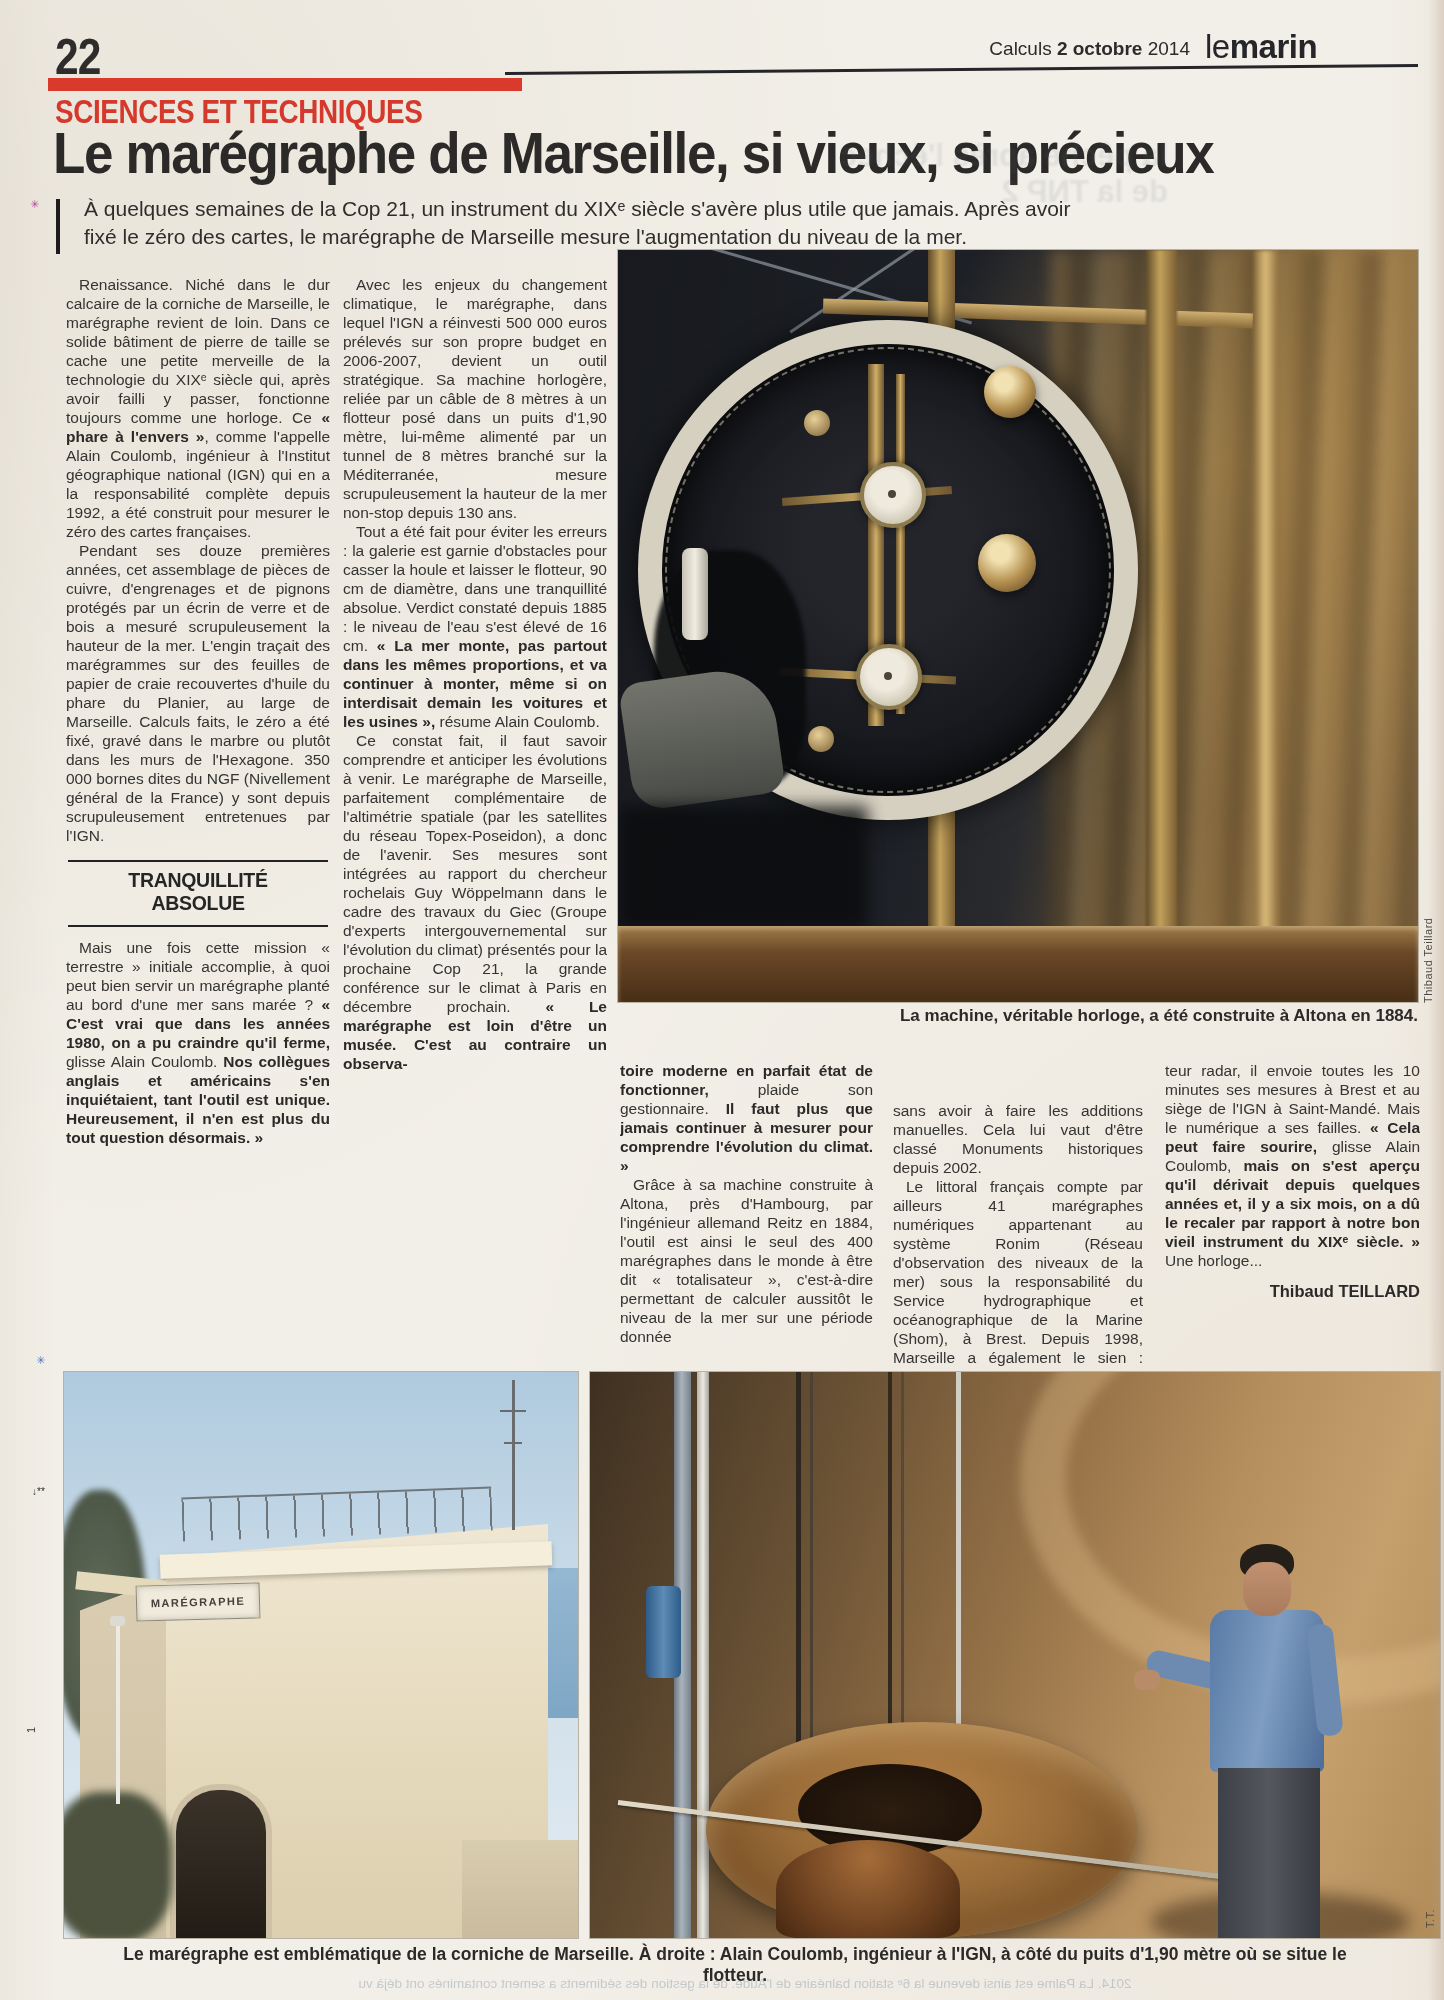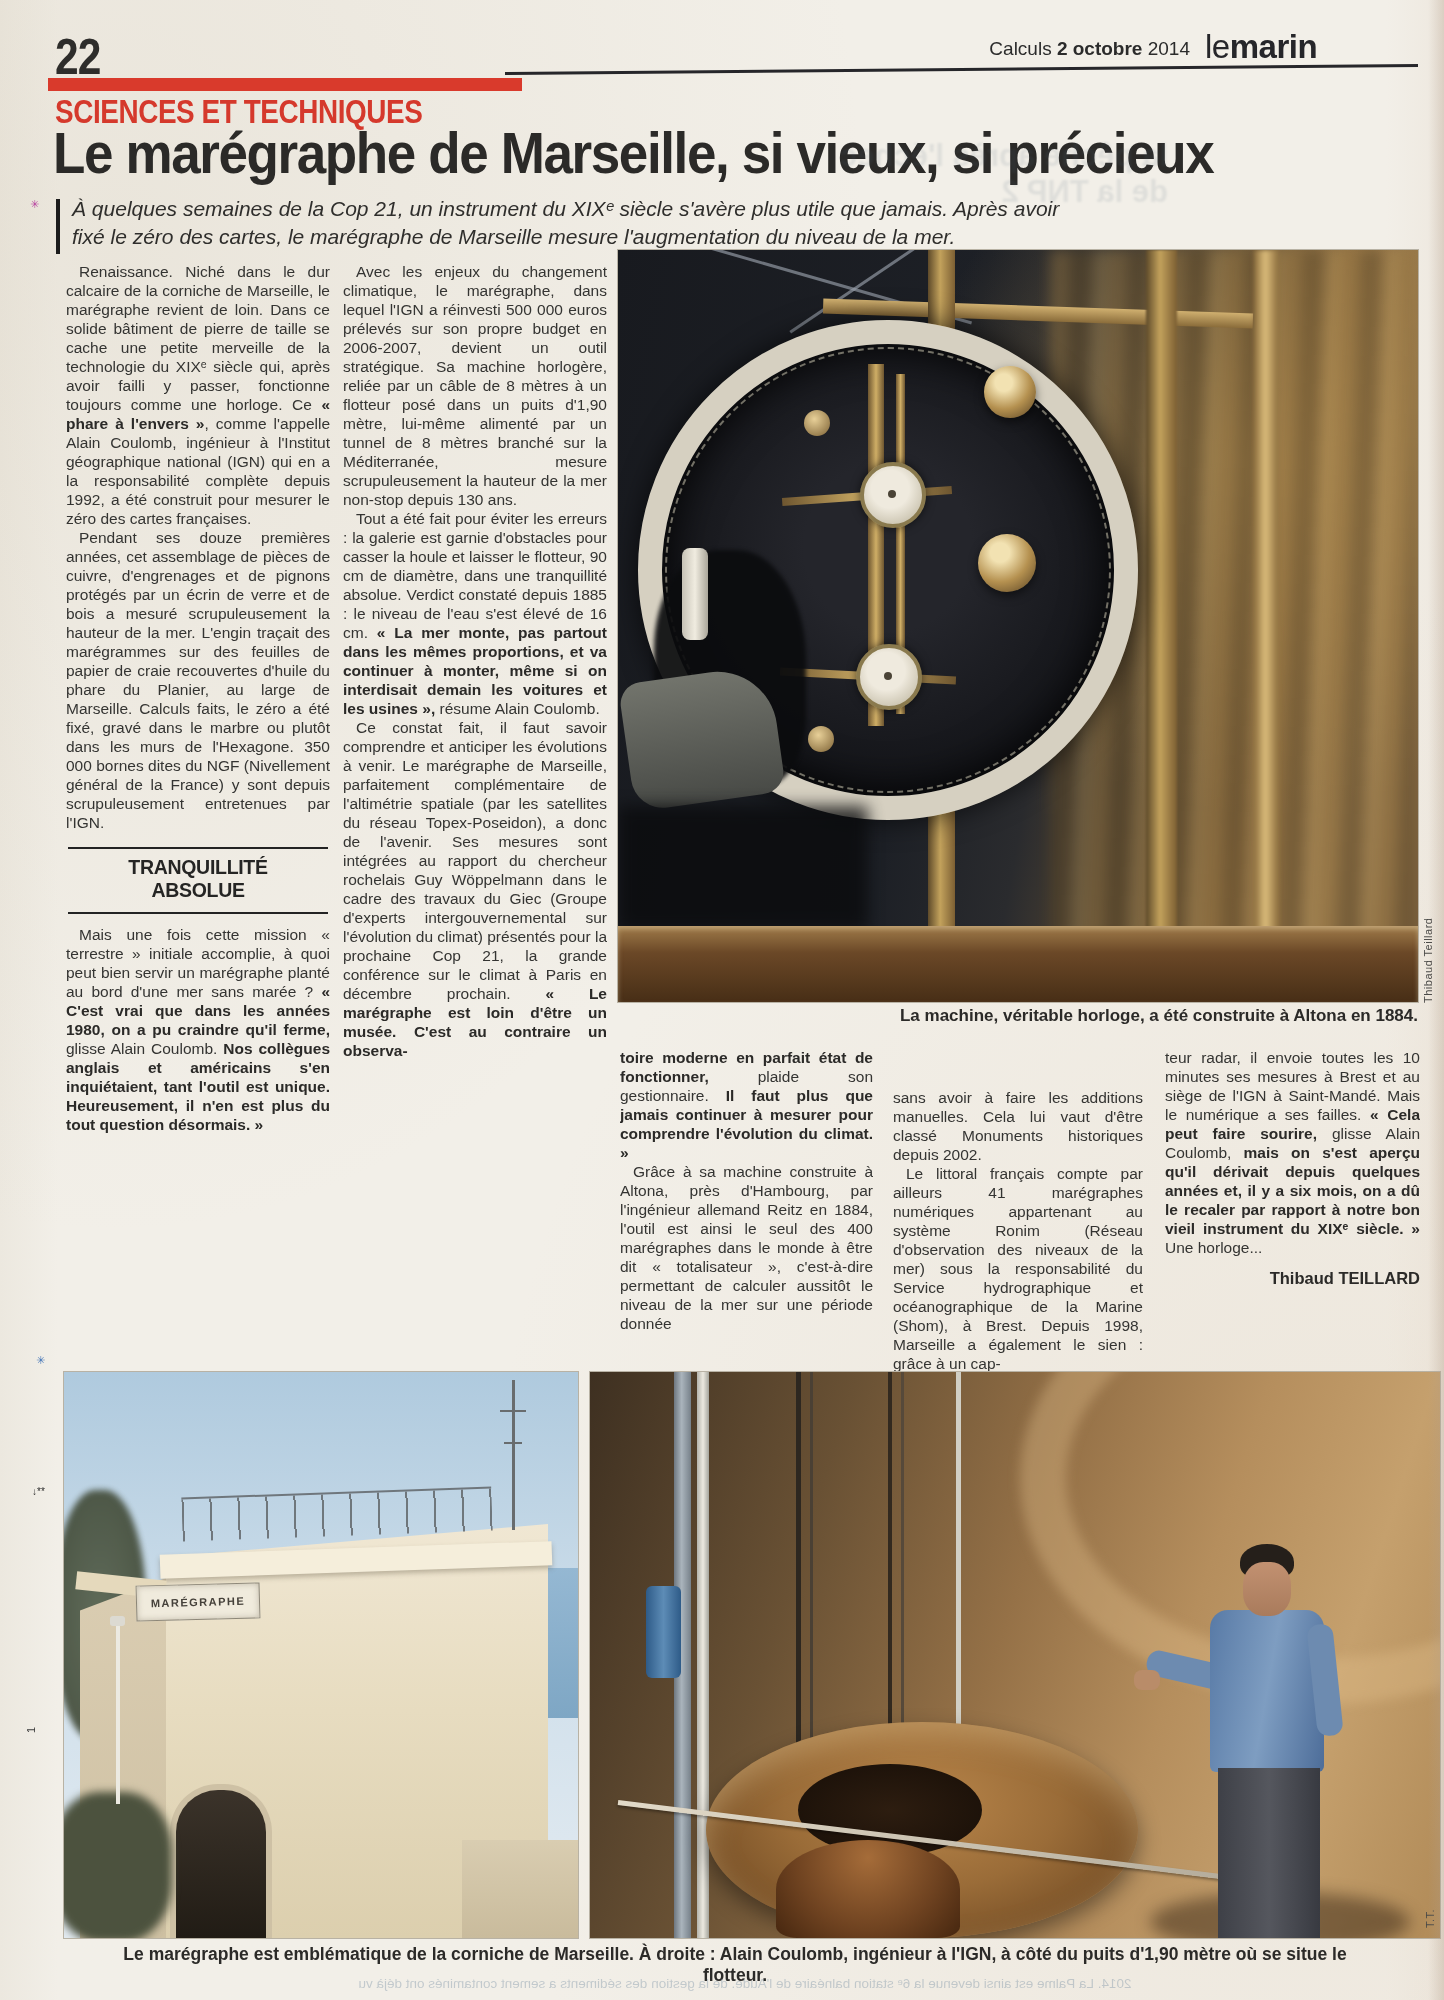--- a/index.html
+++ b/index.html
@@ -19,25 +19,25 @@
   .dateline{position:absolute;left:0;top:38px;width:1190px;text-align:right;font-size:19px;color:#2b2b2b;}
   .masthead{position:absolute;left:1205px;top:28px;font-size:33px;color:#26262a;letter-spacing:-.5px;}
   .masthead .le{font-weight:300;}
   .masthead .marin{font-weight:700;text-align:right;}
   .redbar{position:absolute;left:48px;top:78px;width:474px;height:13px;background:#d93a2c;}
   .section-title{position:absolute;left:55px;top:92px;font-size:34px;font-weight:700;color:#d5392c;
     transform:scaleX(.82);transform-origin:left;letter-spacing:-.5px;white-space:nowrap;}
   .headline{position:absolute;left:53px;top:120px;font-size:57px;font-weight:700;color:#2b2a28;
     transform:scaleX(.93);transform-origin:left;letter-spacing:-1.5px;white-space:nowrap;}
   .standfirst-bar{position:absolute;left:56px;top:199px;width:4px;height:55px;background:#1c1c1c;}
-  .standfirst{position:absolute;left:72px;top:195px;width:1010px;font-size:21px;font-style:italic;
+  .standfirst{position:absolute;left:84px;top:195px;width:1010px;font-size:21px;
     color:#2f2e2c;line-height:28px;font-weight:500;}
   
   .col{position:absolute;text-align:justify;font-size:15.5px;line-height:19px;color:#343432;
-    overflow:hidden;hyphens:auto;}
+    overflow:hidden;hyphens:auto;margin-top:13px;}
   .col p{margin:0;text-indent:13px;}
   .col p.ni{text-indent:0;}
   .col b{color:#2b2a28;}
   .c0{left:66px;top:262px;width:264px;height:1092px}
   .c1{left:343px;top:262px;width:264px;height:1100px}
   .c2{left:620px;top:1048px;width:253px;height:322px}
   .c3{left:893px;top:1088px;width:250px;height:322px}
   .c4{left:1165px;top:1048px;width:255px;height:322px}
   .subhead{margin:15px 2px 11px;padding:7px 0 9px;border-top:2px solid #232323;border-bottom:2px solid #232323;
     text-align:center;font-weight:700;font-size:19.5px;line-height:1.2;color:#252524;letter-spacing:-.3px;}

